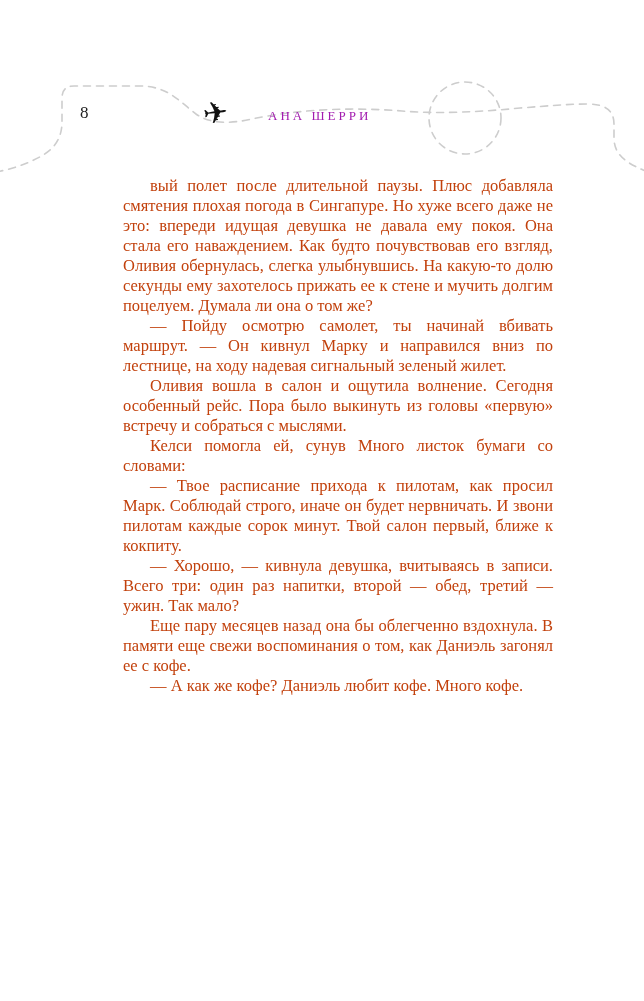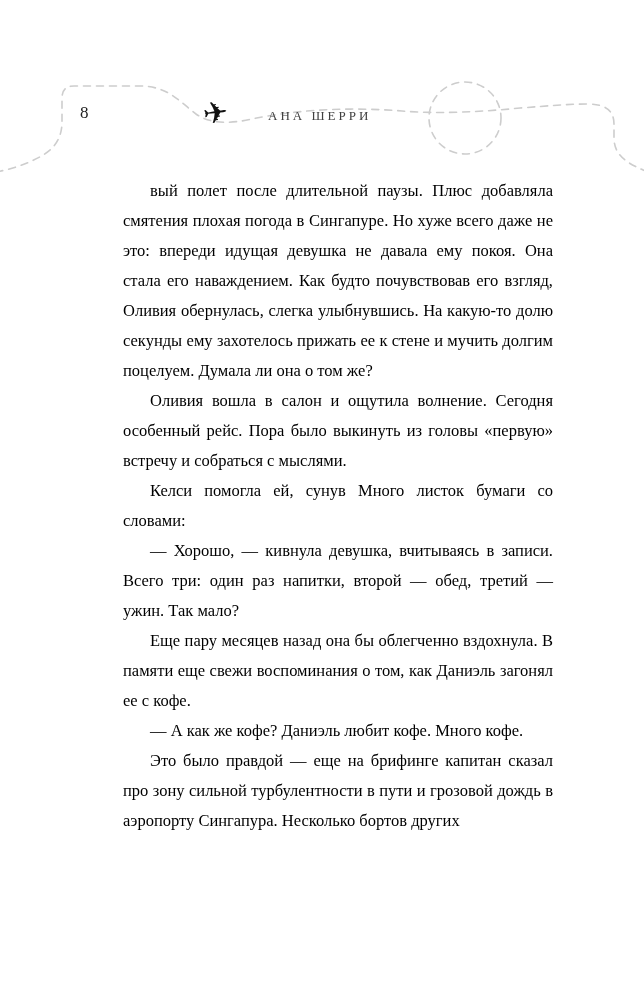--- a/index.html
+++ b/index.html
@@ -31,43 +31,43 @@
     top: 103px;
     font-size: 17px;
     color: #222222;
   }
   .running-head {
     position: absolute;
     left: 268px;
     top: 108px;
     font-size: 13px;
     letter-spacing: 3px;
-    color: #404040;
+    color: #a21caf;
     white-space: nowrap;
   }
   .airplane {
     position: absolute;
     left: 203px;
     top: 98px;
     font-size: 30px;
     line-height: 1;
     color: #111111;
     transform: rotate(-8deg);
     font-family: "DejaVu Sans", sans-serif;
   }
   
   .body-text {
     position: absolute;
     left: 123px;
     top: 176px;
     width: 430px;
     font-size: 16.5px;
-    line-height: 30px;
+    line-height: 20px;
     text-align: justify;
-    color: #000000;
+    color: #c2410c;
   }
   .body-text p {
     margin: 0;
     padding: 0;
     text-indent: 27px;
   }
 </style>
 </head>
 <body>
 
@@ -92,21 +92,22 @@
   </svg>
 
   <div class="page-number">8</div>
 
   <div class="airplane">✈</div>
 
   <div class="running-head">АНА ШЕРРИ</div>
 
   <div class="body-text">
     <p>вый полет после длительной паузы. Плюс добавляла смятения плохая погода в Сингапуре. Но хуже всего даже не это: впереди идущая девушка не давала ему покоя. Она стала его наваждением. Как будто почувствовав его взгляд, Оливия обернулась, слегка улыбнувшись. На какую-то долю секунды ему захотелось прижать ее к стене и мучить долгим поцелуем. Думала ли она о том же?</p>
+    <p>— Пойду осмотрю самолет, ты начинай вбивать маршрут. — Он кивнул Марку и направился вниз по лестнице, на ходу надевая сигнальный зеленый жилет.</p>
     <p>Оливия вошла в салон и ощутила волнение. Сегодня особенный рейс. Пора было выкинуть из головы «первую» встречу и собраться с мыслями.</p>
     <p>Келси помогла ей, сунув Много листок бумаги со словами:</p>
+    <p>— Твое расписание прихода к пилотам, как просил Марк. Соблюдай строго, иначе он будет нервничать. И звони пилотам каждые сорок минут. Твой салон первый, ближе к кокпиту.</p>
     <p>— Хорошо, — кивнула девушка, вчитываясь в записи. Всего три: один раз напитки, второй — обед, третий — ужин. Так мало?</p>
     <p>Еще пару месяцев назад она бы облегченно вздохнула. В памяти еще свежи воспоминания о том, как Даниэль загонял ее с кофе.</p>
     <p>— А как же кофе? Даниэль любит кофе. Много кофе.</p>
-    <p>Это было правдой — еще на брифинге капитан сказал про зону сильной турбулентности в пути и грозовой дождь в аэропорту Сингапура. Несколько бортов других</p>
   </div>
 
 </div>
 
 </body></html>

